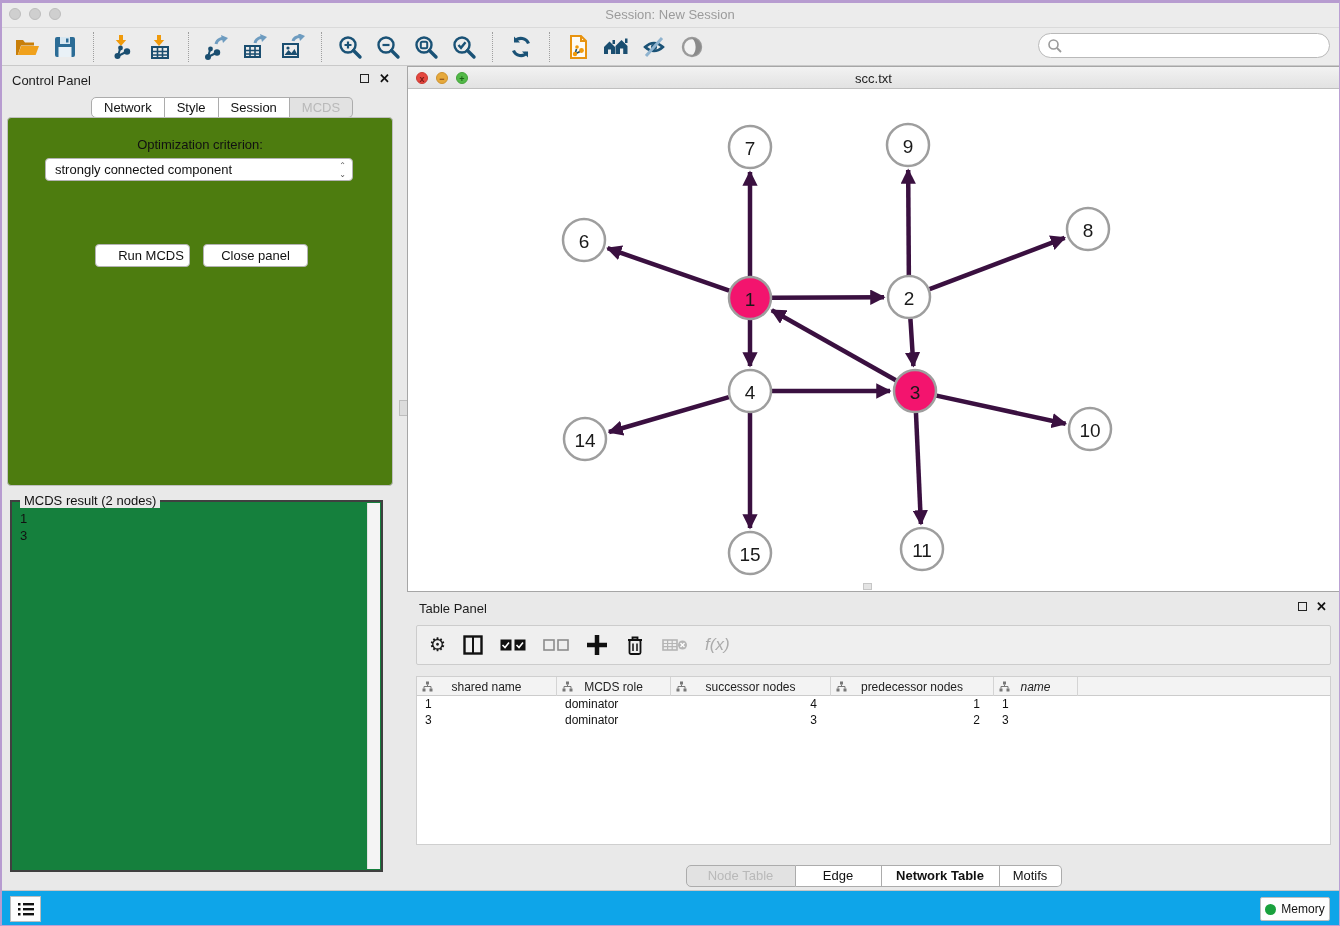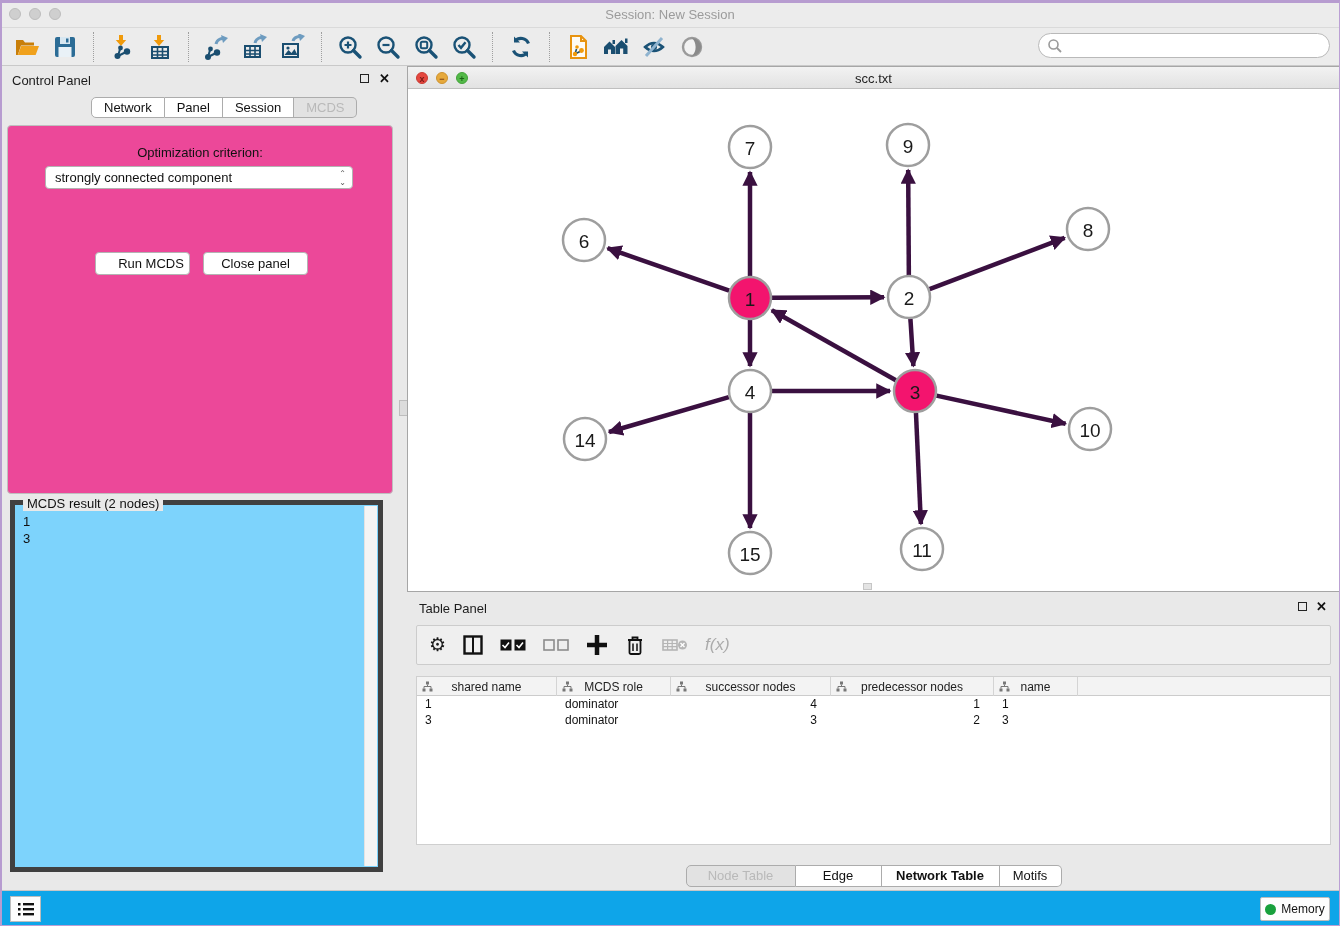--- a/index.html
+++ b/index.html
@@ -28,29 +28,29 @@
   #control-panel { position:absolute; top:66px; left:0; width:400px; height:824px; background:#E9E9E9; }
   .panel-title { font-size:13px; color:#1c1c1c; }
   .float-ic { display:inline-block; width:9px; height:9px; border:1.6px solid #222; }
   .close-ic { font-size:13px; font-weight:bold; color:#111; line-height:10px; }
   #cp-tabs { position:absolute; top:31px; left:78px; display:flex;margin-left:13px; }
   .tab { height:21px; line-height:19px; font-size:13px; padding:0 12px; background:#fff; border:1px solid #ACACAC;
          border-left:none; color:#111; text-align:center; }
   .tab.first { border-left:1px solid #ACACAC; border-top-left-radius:5px; border-bottom-left-radius:5px; }
   .tab.last { border-top-right-radius:5px; border-bottom-right-radius:5px; }
   .tab.sel { background:#E2E2E2; color:#B9B9B9; }
-  #cp-box { position:absolute; top:59px; left:7px; width:386px; height:369px; background:#ec4899;
+  #cp-box { position:absolute; top:51px; left:7px; width:386px; height:369px; background:#4d7c0f;
             border:1px solid #BFBFBF; border-radius:4px; }
   #opt-label { position:absolute; top:19px; left:0; width:100%; text-align:center; font-size:13px; color:#111; }
   #opt-select { position:absolute; top:40px; left:37px; width:308px; height:23px; background:#fff; border:1px solid #B3B3B3;
                 border-radius:4px; font-size:13px; line-height:21px; padding-left:9px; color:#111; }
   #opt-select .chev { position:absolute; right:6px; top:2px; color:#555; font-size:8px; line-height:9px; text-align:center; }
   .btn { position:absolute; height:23px; background:#fff; border:1px solid #B3B3B3; border-radius:4px;
          font-size:13px; text-align:center; line-height:21px; color:#111; }
-  #result-group { position:absolute; top:434px; left:10px; width:373px; height:372px; background:#7dd3fc; border:5px solid #404040; }
+  #result-group { position:absolute; top:434px; left:10px; width:373px; height:372px; background:#15803d; border:2px solid #404040; }
   #result-legend { position:absolute; top:-9px; left:8px; background:#E9E9E9; padding:0 4px; font-size:13px; color:#111; }
   #result-lines { position:absolute; top:8px; left:8px; font-size:13px; line-height:17px; color:#111; }
   #result-scroll { position:absolute; top:1px; right:1px; bottom:1px; width:13px; background:#F4F4F4; border-left:1px solid #E2E2E2; }
 
   
   #v-splitter { position:absolute; top:66px; left:400px; width:7px; height:824px; background:#E9E9E9; }
   #v-grip { position:absolute; top:400px; left:399px; width:9px; height:16px; background:#DCDCDC; border:1px solid #BDBDBD; }
 
   
   #net-window { position:absolute; top:66px; left:407px; width:933px; height:526px; background:#fff;
@@ -242,21 +242,21 @@
     </div>
   </div>
 
   <div id="control-panel">
     <div class="abs panel-title" style="top:7px;left:12px;">Control Panel</div>
     <span class="abs float-ic" style="top:8px;left:360px;"></span>
     <span class="abs close-ic" style="top:8px;left:379px;">✕</span>
 
     <div id="cp-tabs">
       <span class="tab first">Network</span>
-      <span class="tab">Panel</span>
+      <span class="tab">Style</span>
       <span class="tab">Session</span>
       <span class="tab last sel">MCDS</span>
     </div>
 
     <div id="cp-box">
       <div id="opt-label">Optimization criterion:</div>
       <div id="opt-select">
         <span>strongly connected component</span>
         <span class="chev">⌃<br>⌄</span>
       </div>
@@ -444,21 +444,21 @@
           </div>
           <div class="hcell" style="width: 163px;">
             <svg width="11" height="11">
               <rect x="4" y="0.5" width="3" height="3" fill="#777"></rect>
               <rect x="0.5" y="7.5" width="3" height="3" fill="#777"></rect>
               <rect x="7.5" y="7.5" width="3" height="3" fill="#777"></rect>
               <path d="M5.5 3.5v2M2 7.5v-2h7v2" stroke="#777" stroke-width="1" fill="none"></path>
             </svg>
             <span>predecessor nodes</span>
           </div>
-          <div class="hcell" style="width: 84px;">
+          <div class="hcell" style="width: 84px; font-style: italic;">
             <svg width="11" height="11">
               <rect x="4" y="0.5" width="3" height="3" fill="#777"></rect>
               <rect x="0.5" y="7.5" width="3" height="3" fill="#777"></rect>
               <rect x="7.5" y="7.5" width="3" height="3" fill="#777"></rect>
               <path d="M5.5 3.5v2M2 7.5v-2h7v2" stroke="#777" stroke-width="1" fill="none"></path>
             </svg>
             <span>name</span>
           </div>
         </div>
       <div id="tp-body">

